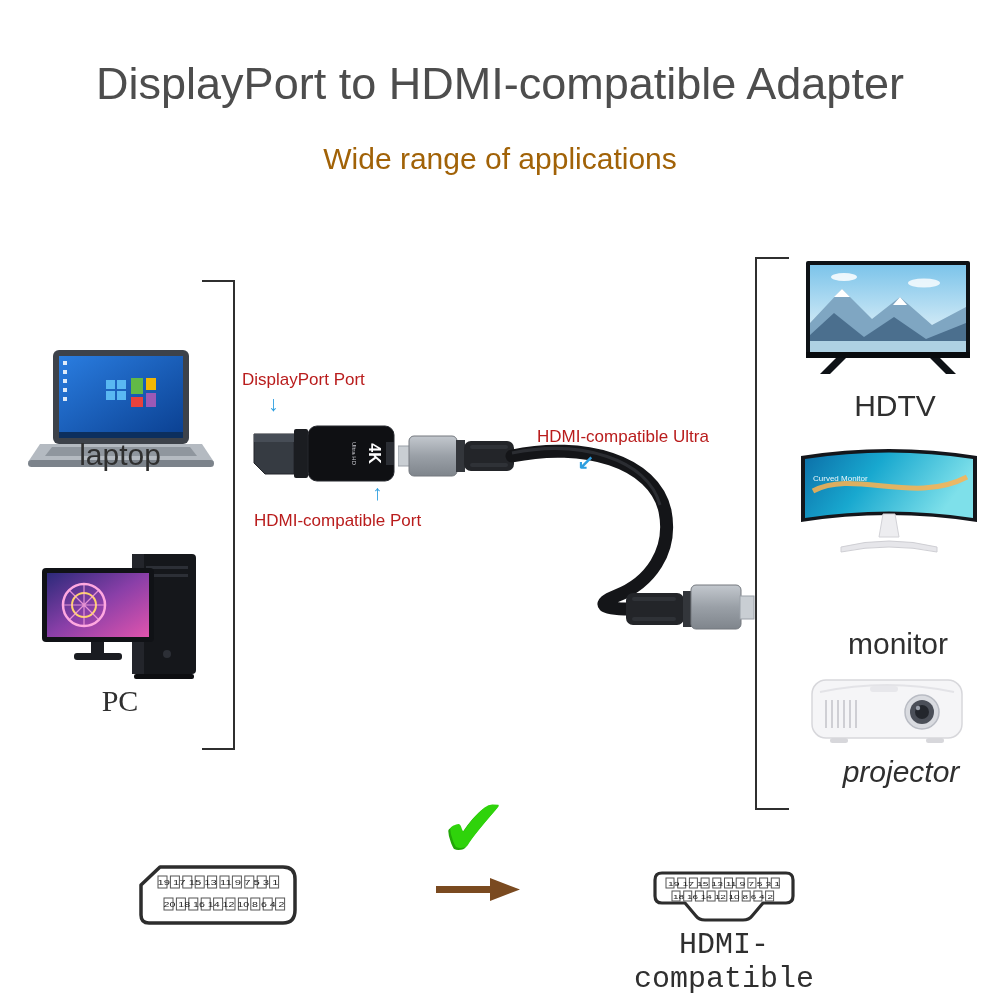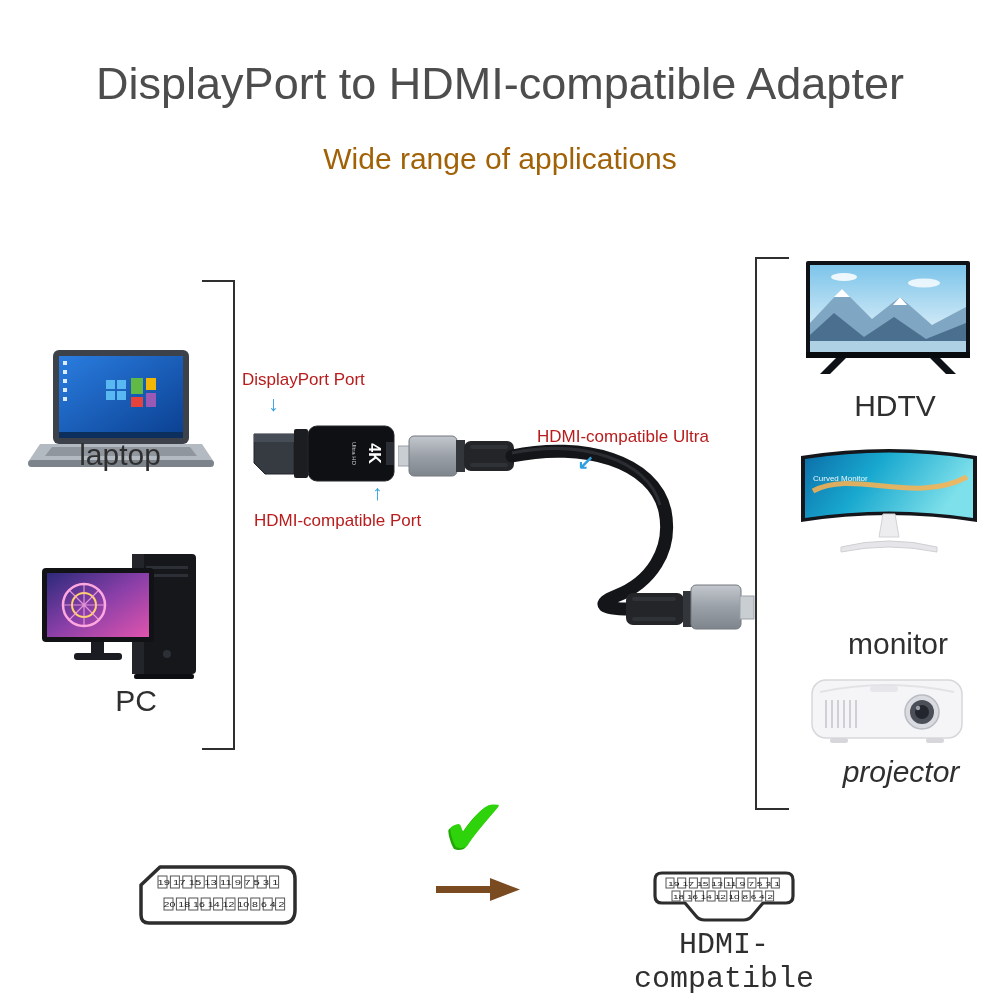--- a/index.html
+++ b/index.html
@@ -17,21 +17,21 @@
                    border-top:2.5px solid #2f2f2f; border-left:2.5px solid #2f2f2f; border-bottom:2.5px solid #2f2f2f; }
   .label { position:absolute; font-size:30px; color:#2f2f2f; text-align:center; }
   .callout { position:absolute; font-size:17px; color:#b91c1c; white-space:nowrap;text-align:center; }
   .arrow { position:absolute; font-size:21px; font-weight:bold; color:#2e9fe0; line-height:1; }
   svg.art { position:absolute; display:block; }
   svg.art text { font-family:"Liberation Sans","DejaVu Sans",sans-serif; }
 
   .laptop { left:28px;  top:350px; width:186px; height:122px; }
   .label-laptop { left:36px; top:438px; width:168px; }
   .pc { left:42px; top:554px; width:160px; height:132px; }
-  .label-pc { left:76px; top:684px; width:120px; }
+  .label-pc { left:60px; top:684px; width:120px;font-family:Liberation Serif, serif; }
 
   .callout-dp-port { left:242px; top:370px; }
   .arrow-down { left:268px; top:393px; }
   .adapter { left:252px; top:417px; width:146px; height:73px; }
   .callout-hdmi-port { left:254px; top:511px; }
   .arrow-up { left:372px; top:482px; }
   .cable { left:398px; top:427px; width:366px; height:226px; }
   .callout-cable { left:537px; top:427px; }
   .arrow-down-left { left:577px; top:452px; }
 

